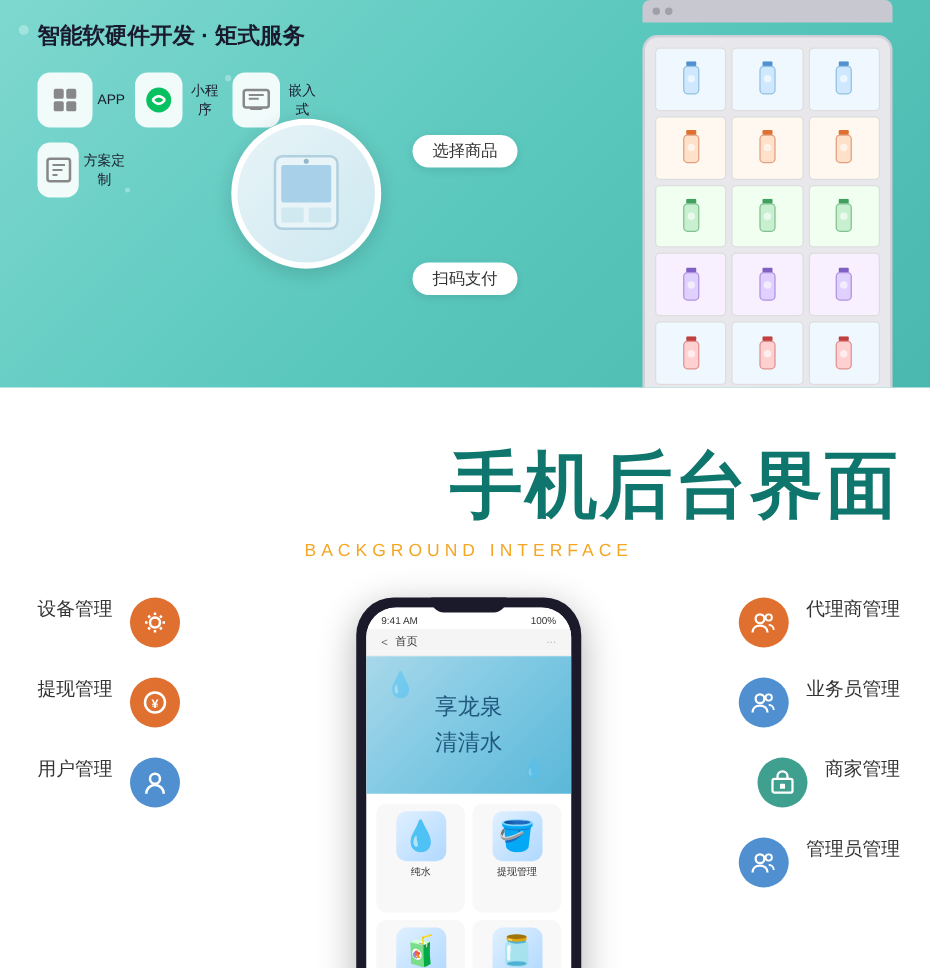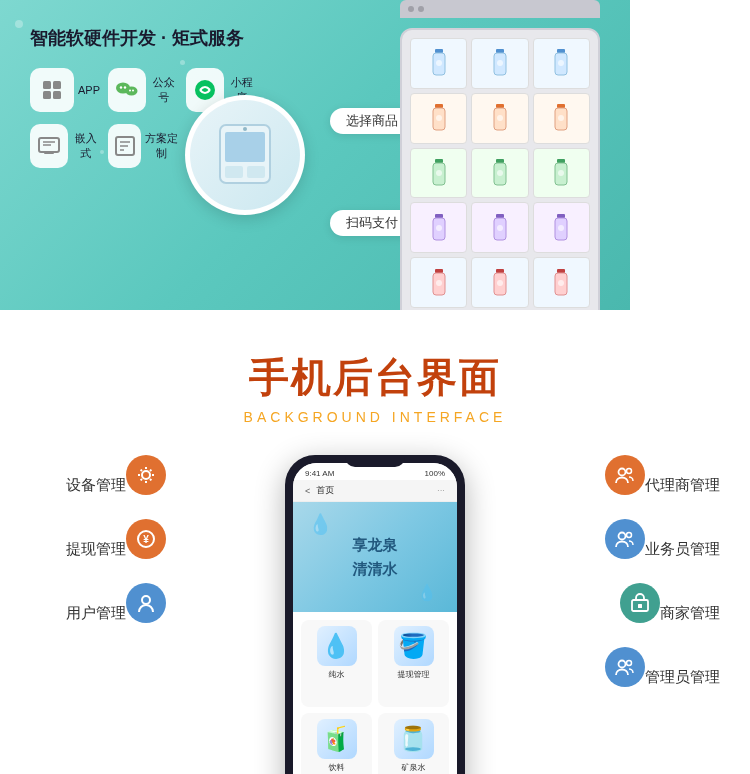--- a/index.html
+++ b/index.html
@@ -6,27 +6,27 @@
     body {
       width: 750px;
       font-family: 'Microsoft YaHei', Arial, sans-serif;
       background: #fff;
       overflow-x: hidden;
     }
 
     
     .top-section {
       background: linear-gradient(135deg, #7ed8d0 0%, #5bc8be 50%, #4ab8ae 100%);
-      width: 630px;
+      width: 744px;
       min-height: 310px;
       position: relative;
       overflow: hidden;
       display: flex;
       align-items: flex-start;
-      padding: 16px 30px;
+      padding: 6px 30px;
     }
 
     .top-left {
       flex: 1;
       padding-top: 10px;
     }
 
     .top-title {
       color: #1a1a2e;
       font-size: 18px;
@@ -154,24 +154,24 @@
     }
 
     
     .bottom-section {
       background: #fff;
       padding: 40px 30px 30px;
       min-height: 464px;
     }
 
     .section-title-zh {
-      text-align: center;
-      font-size: 40px;
+      text-align: right;
+      font-size: 58px;
       font-weight: bold;
-      color: #c2410c;
+      color: #0f766e;
       margin-bottom: 4px;
       letter-spacing: 2px;
     }
 
     .section-title-en {
       text-align: center;
       font-size: 14px;
       color: #f5a623;
       letter-spacing: 4px;
       margin-bottom: 30px;
@@ -194,23 +194,22 @@
     .features-right {
       display: flex;
       flex-direction: column;
       gap: 24px;
       width: 200px;
       align-items: flex-end;
     }
 
     .feature-item {
       display: flex;
-      align-items: flex-end;
-      gap: 0;
-      margin-left: 36px;
+      align-items: flex-start;
+      gap: 14px;
     }
 
     .feature-item.right {
       flex-direction: row-reverse;
     }
 
     .feature-icon {
       width: 40px;
       height: 40px;
       border-radius: 50%;
@@ -411,33 +410,20 @@
           <svg width="24" height="24" viewBox="0 0 24 24" fill="none">
             <rect x="3" y="3" width="8" height="8" rx="1.5" fill="#888"></rect>
             <rect x="13" y="3" width="8" height="8" rx="1.5" fill="#888"></rect>
             <rect x="3" y="13" width="8" height="8" rx="1.5" fill="#888"></rect>
             <rect x="13" y="13" width="8" height="8" rx="1.5" fill="#888"></rect>
           </svg>
         </div>
         <span class="icon-label">APP</span>
       </div>
 
-      <div class="icon-item">
-        <div class="icon-box">
-          <svg width="26" height="26" viewBox="0 0 26 26" fill="none">
-            <ellipse cx="9" cy="11" rx="7" ry="5.5" fill="#5cb85c"></ellipse>
-            <circle cx="7" cy="10.5" r="1.2" fill="white"></circle>
-            <circle cx="11" cy="10.5" r="1.2" fill="white"></circle>
-            <ellipse cx="17.5" cy="14" rx="6" ry="4.5" fill="#5cb85c"></ellipse>
-            <circle cx="16" cy="13.5" r="1" fill="white"></circle>
-            <circle cx="19" cy="13.5" r="1" fill="white"></circle>
-          </svg>
-        </div>
-        <span class="icon-label">公众号</span>
-      </div>
 
       <div class="icon-item">
         <div class="icon-box">
           <svg width="26" height="26" viewBox="0 0 26 26" fill="none">
             <circle cx="13" cy="13" r="10" fill="#07c160"></circle>
             <path d="M8 13 Q13 7 18 13" stroke="white" stroke-width="2" fill="none"></path>
             <path d="M8 13 Q13 19 18 13" stroke="white" stroke-width="2" fill="none"></path>
           </svg>
         </div>
         <span class="icon-label">小程序</span>
@@ -662,21 +648,21 @@
             </div>
 
             <div class="phone-nav-bar">
               <span class="back">&lt;</span>
               <span>首页</span>
               <span style="margin-left:auto;font-size:8px;color:#999;">···</span>
             </div>
 
             <div class="phone-hero">
               <div style="text-align:center;">
-                <div style="font-size:15px;font-weight:bold;color:rgba(10,60,100,0.8);line-height:1.6;">享龙泉<br>清清水</div>
+                <div style="font-size:18px;font-weight:normal;color:rgba(10,60,100,0.8);line-height:1.6;">享龙泉<br>清清水</div>
               </div>
 
               <div style="position:absolute;top:10px;left:15px;font-size:20px;opacity:0.5;">💧</div>
               <div style="position:absolute;bottom:10px;right:20px;font-size:16px;opacity:0.4;">💧</div>
             </div>
 
             <div class="phone-products">
               <div class="product-card">
                 <div class="product-icon-phone">💧</div>
                 <span class="product-name">纯水</span>

